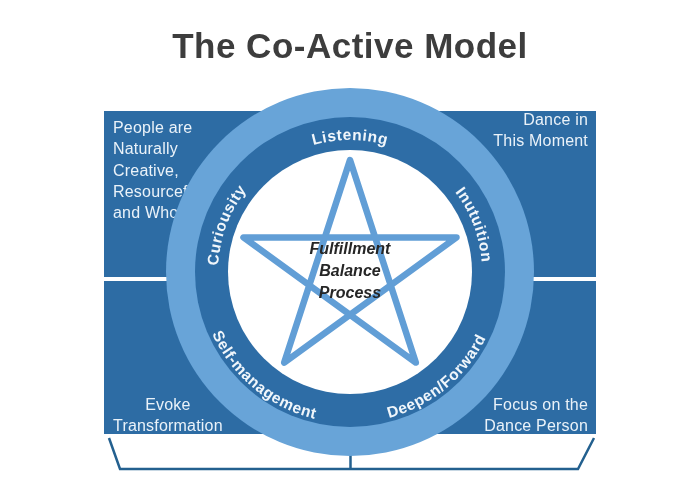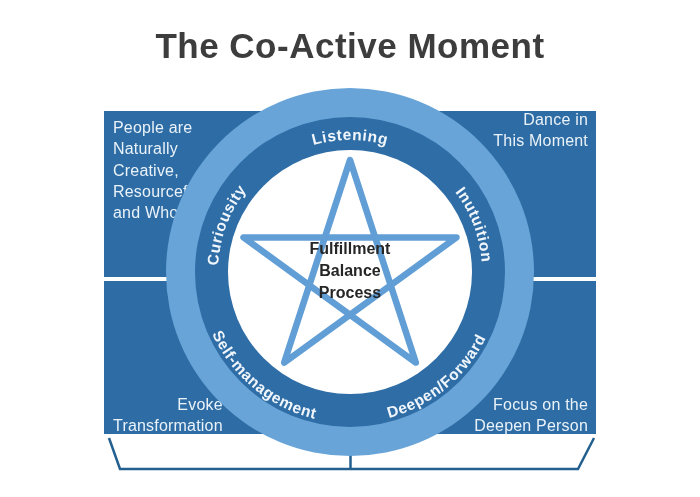--- a/index.html
+++ b/index.html
@@ -53,21 +53,21 @@
   .corner-label {
     position: absolute;
     font-size: 16px;
     line-height: 1.33;
     letter-spacing: 0.2px;
     color: var(--label_text);
     white-space: pre-line;
   }
   .corner-tl { left: 113px; top: 117px; text-align: left; }
   .corner-tr { right: 112px; top: 109px; text-align: right; }
-  .corner-bl { left: 113px; top: 394px; text-align: right; }
+  .corner-bl { left: 113px; top: 394px; text-align: center; }
   .corner-br { right: 112px; top: 394px; text-align: right; }
   .graphic {
     position: absolute;
     left: 0; top: 0;
     width: 700px;
     height: 497px;
   }
   .ring-label {
     font-size: 15.5px;
     font-weight: bold;
@@ -78,43 +78,44 @@
     position: absolute;
     left: 280px;
     top: 238px;
     width: 140px;
     text-align: center;
     font-size: 16px;
     font-weight: bold;
     line-height: 22px;
     color: var(--center_text);
     white-space: pre-line;
+    font-style: italic;
   }
 </style>
 </head>
 <body>
 
 <div class="stage">
 
-  <h1 class="title">The Co-Active Moment</h1>
+  <h1 class="title">The Co-Active Model</h1>
 
   <div class="panel"></div>
   <div class="panel-divider"></div>
 
   <div class="corner-label corner-tl">People are
 Naturally
 Creative,
 Resourceful,
 and Whole</div>
   <div class="corner-label corner-tr">Dance in
 This Moment</div>
   <div class="corner-label corner-bl">Evoke
 Transformation</div>
   <div class="corner-label corner-br">Focus on the
-Deepen Person</div>
+Dance Person</div>
 
   <svg class="graphic" viewBox="0 0 700 497">
     <defs>
       <path id="arcTop" d="M 218 272 A 132 132 0 0 1 482 272"></path>
       <path id="arcBottom" d="M 199 272 A 151 151 0 0 0 501 272"></path>
     </defs>
 
     <path d="M 109 438 L 120 469 L 578 469 L 594 438" style="fill:#ffffff; stroke: var(--outline_blue); stroke-width: 2.5;"></path>
     <line x1="350.5" y1="439" x2="350.5" y2="469" style="stroke: var(--outline_blue); stroke-width: 2.5;"></line>
 

